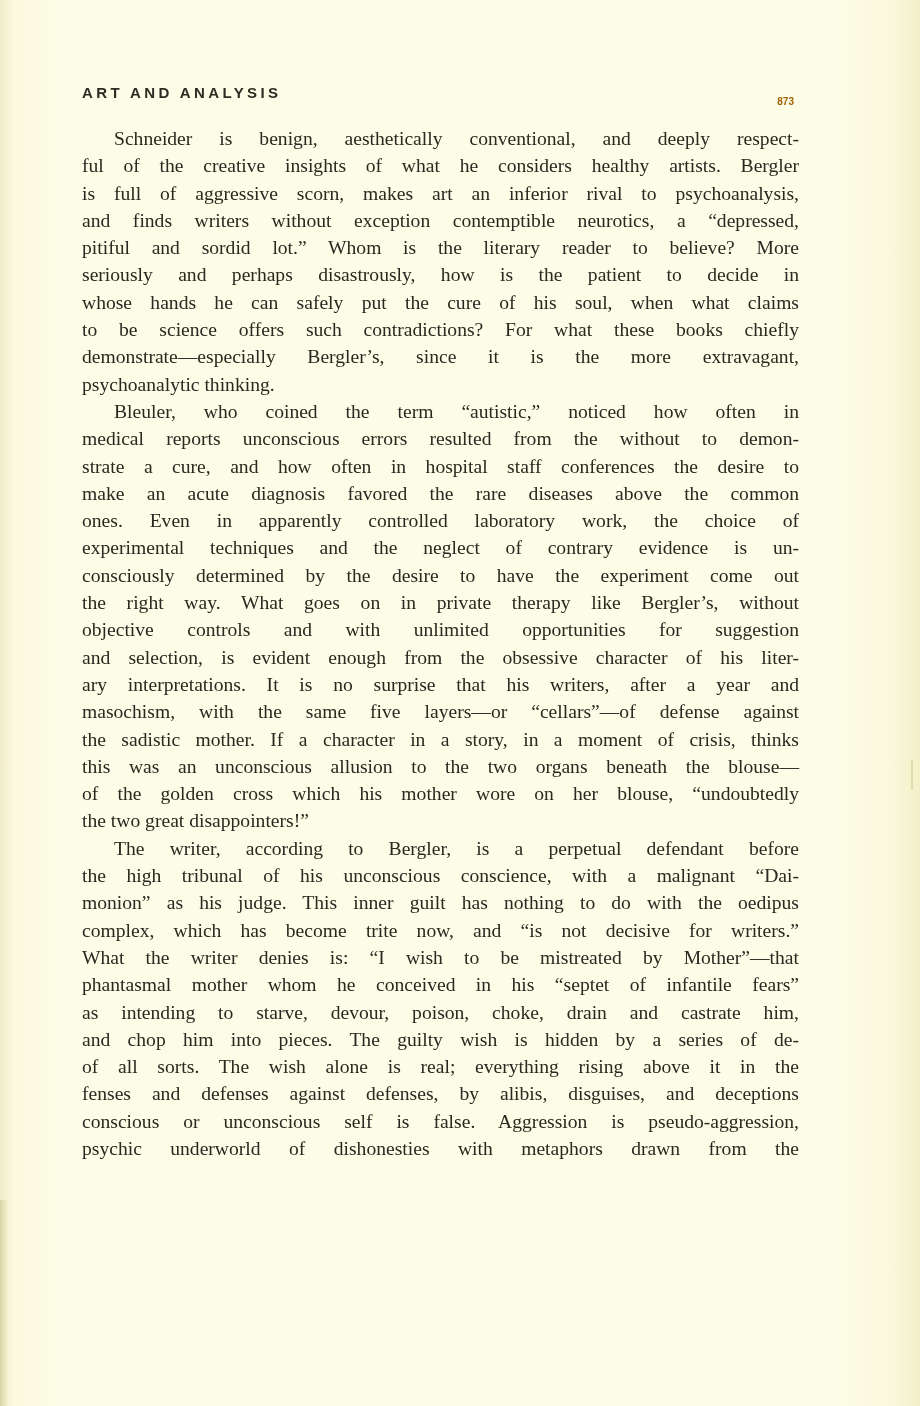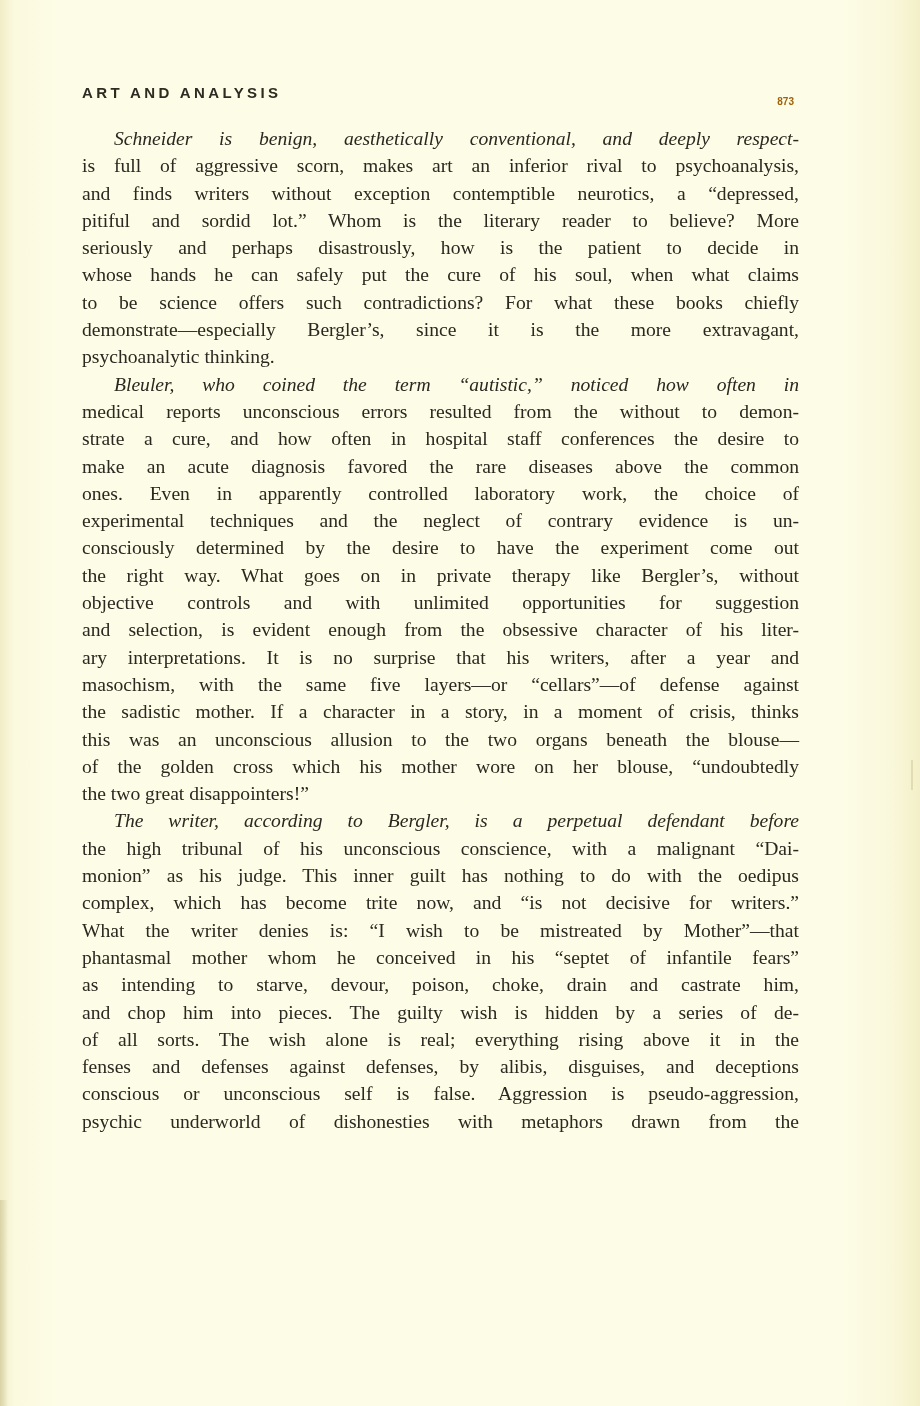--- a/index.html
+++ b/index.html
@@ -62,21 +62,20 @@
       text-align: justify;
       text-align-last: justify;
       white-space: nowrap;
       height: 27.3px;
     }
     .line.last {
       text-align-last: left;
     }
     .line.indent {
       padding-left: 32px;
-      font-style: italic;
     }
     .paragraph {
       margin: 0;
     }
     .edge-shadow {
       position: absolute;
       left: 0;
       top: 1200px;
       width: 8px;
       height: 206px;
@@ -100,20 +99,21 @@
 
   <div class="running-head">
     <span class="running-title">ART AND ANALYSIS</span>
     <span class="page-number">873</span>
   </div>
 
   <div class="body-text">
 
     <div class="paragraph">
       <span class="line indent">Schneider is benign, aesthetically conventional, and deeply respect-</span>
+      <span class="line">ful of the creative insights of what he considers healthy artists. Bergler</span>
       <span class="line">is full of aggressive scorn, makes art an inferior rival to psychoanalysis,</span>
       <span class="line">and finds writers without exception contemptible neurotics, a “depressed,</span>
       <span class="line">pitiful and sordid lot.” Whom is the literary reader to believe? More</span>
       <span class="line">seriously and perhaps disastrously, how is the patient to decide in</span>
       <span class="line">whose hands he can safely put the cure of his soul, when what claims</span>
       <span class="line">to be science offers such contradictions? For what these books chiefly</span>
       <span class="line">demonstrate—especially Bergler’s, since it is the more extravagant,</span>
       <span class="line last">psychoanalytic thinking.</span>
     </div>
 

